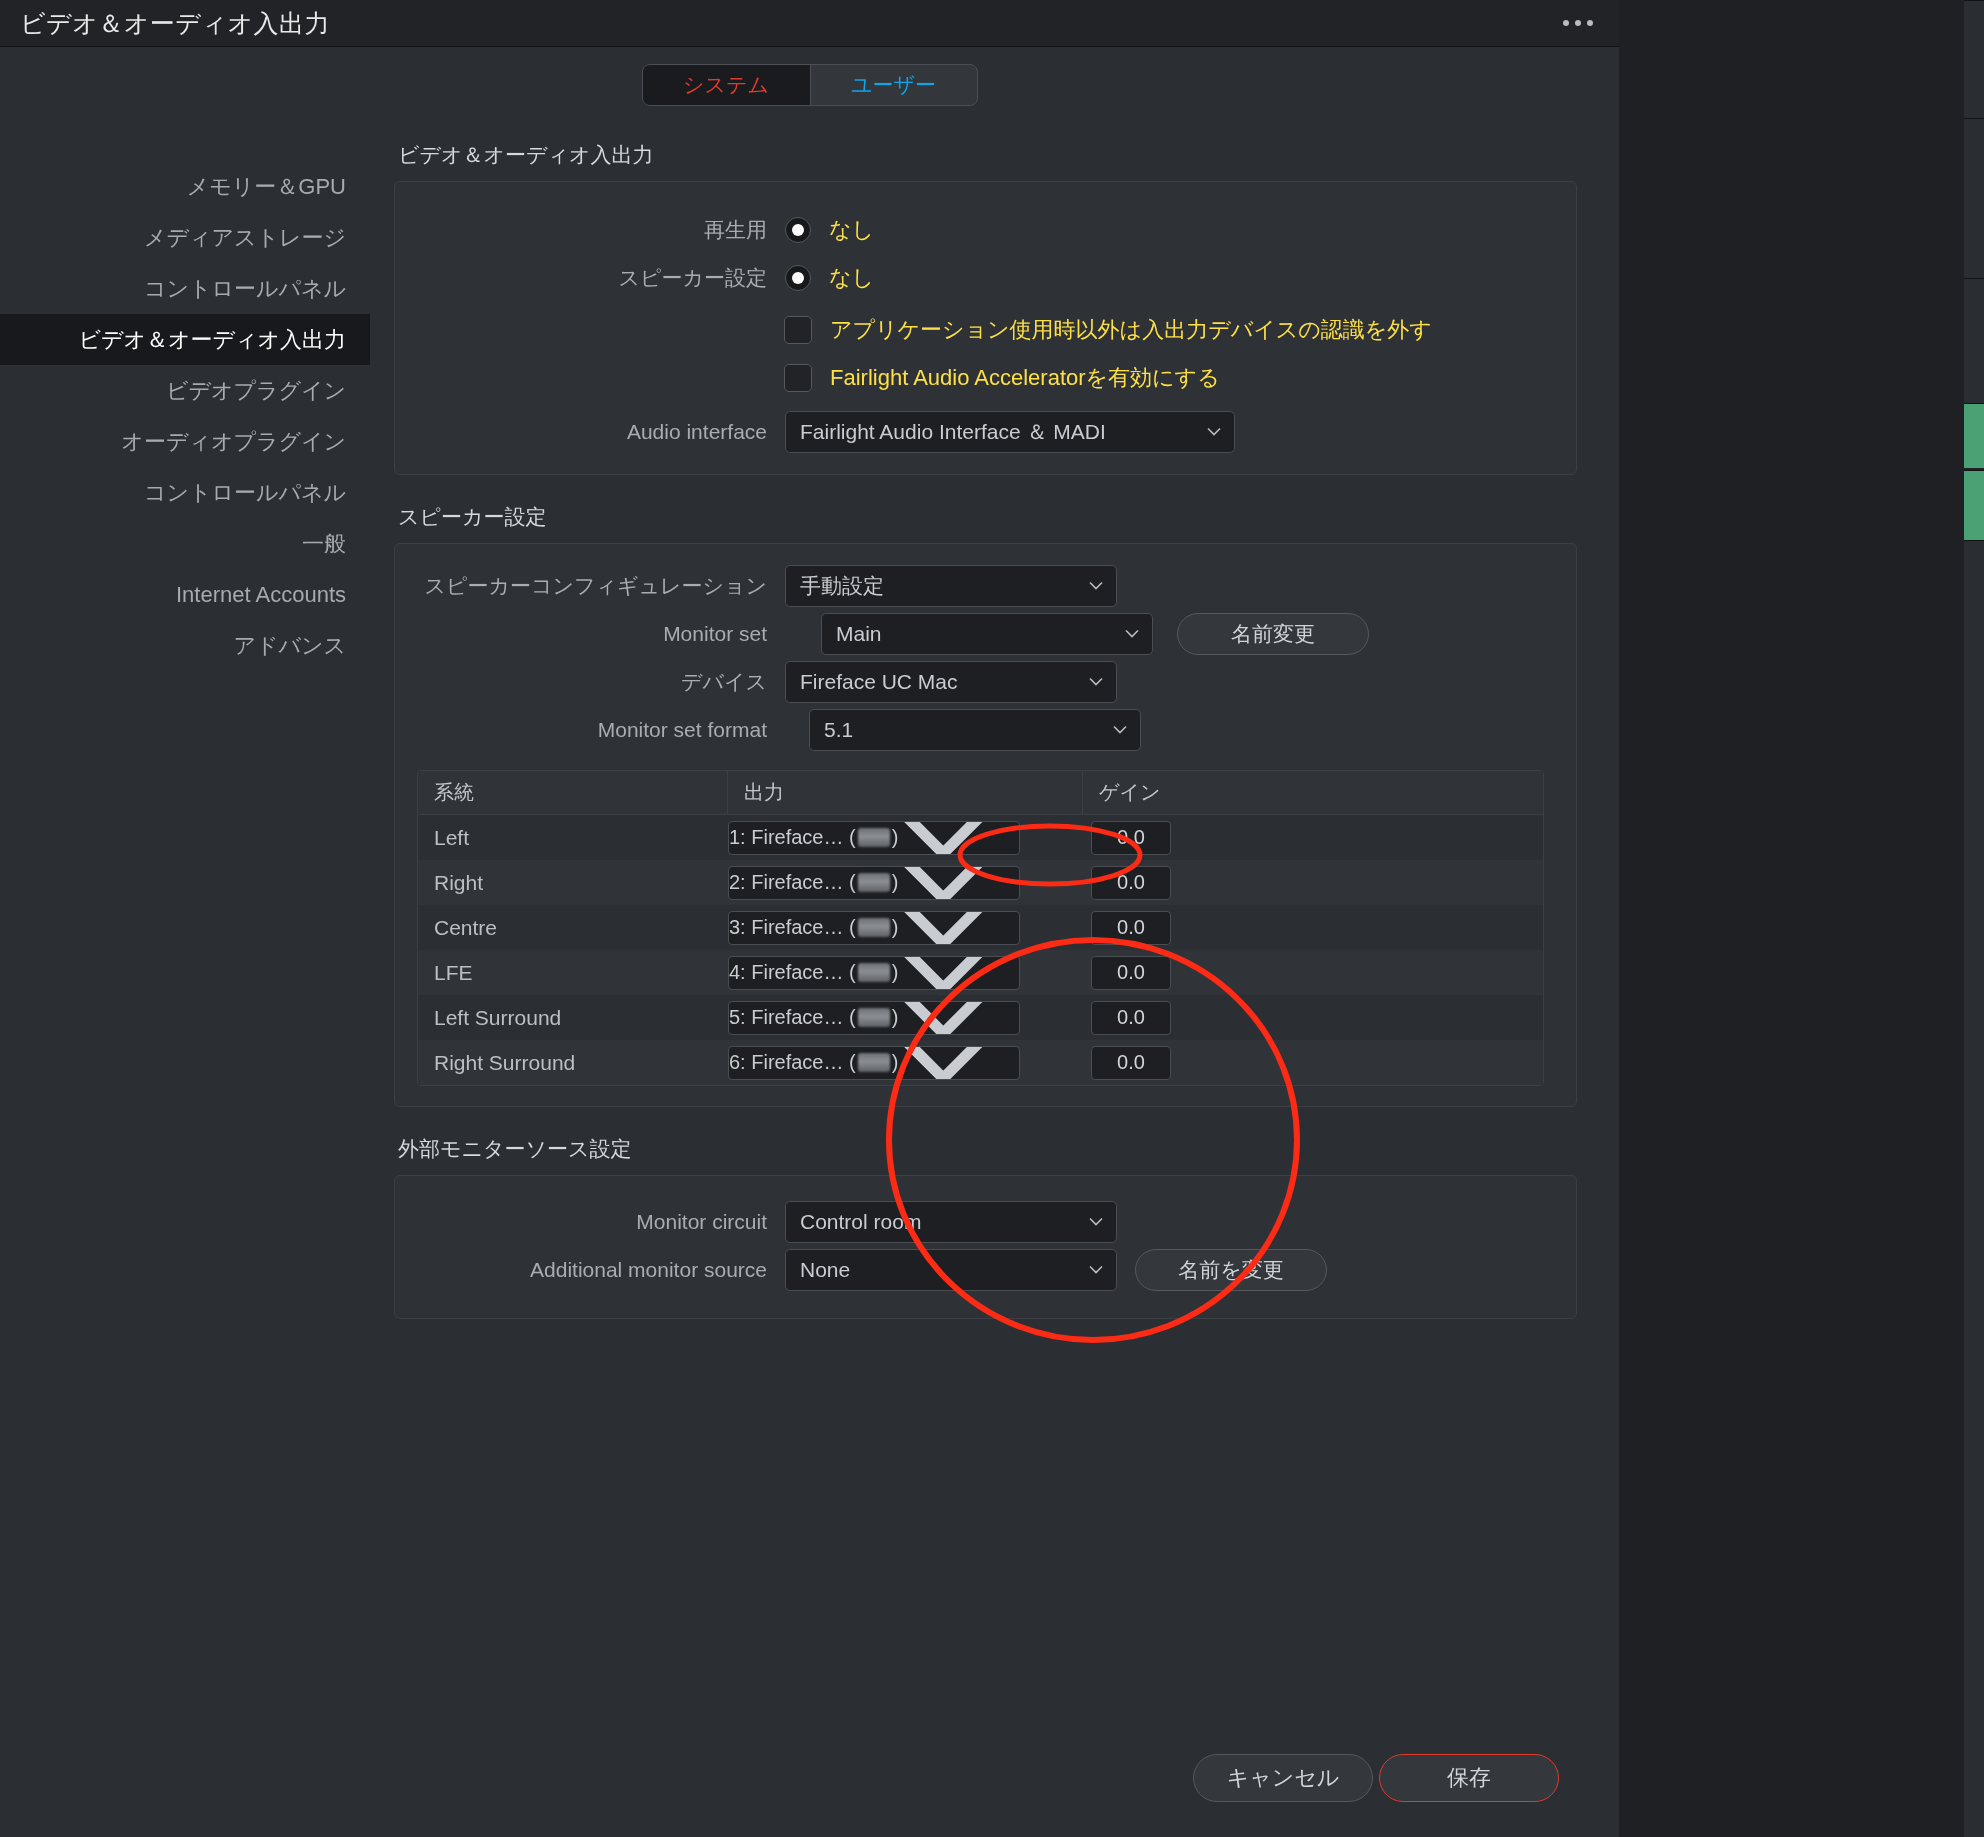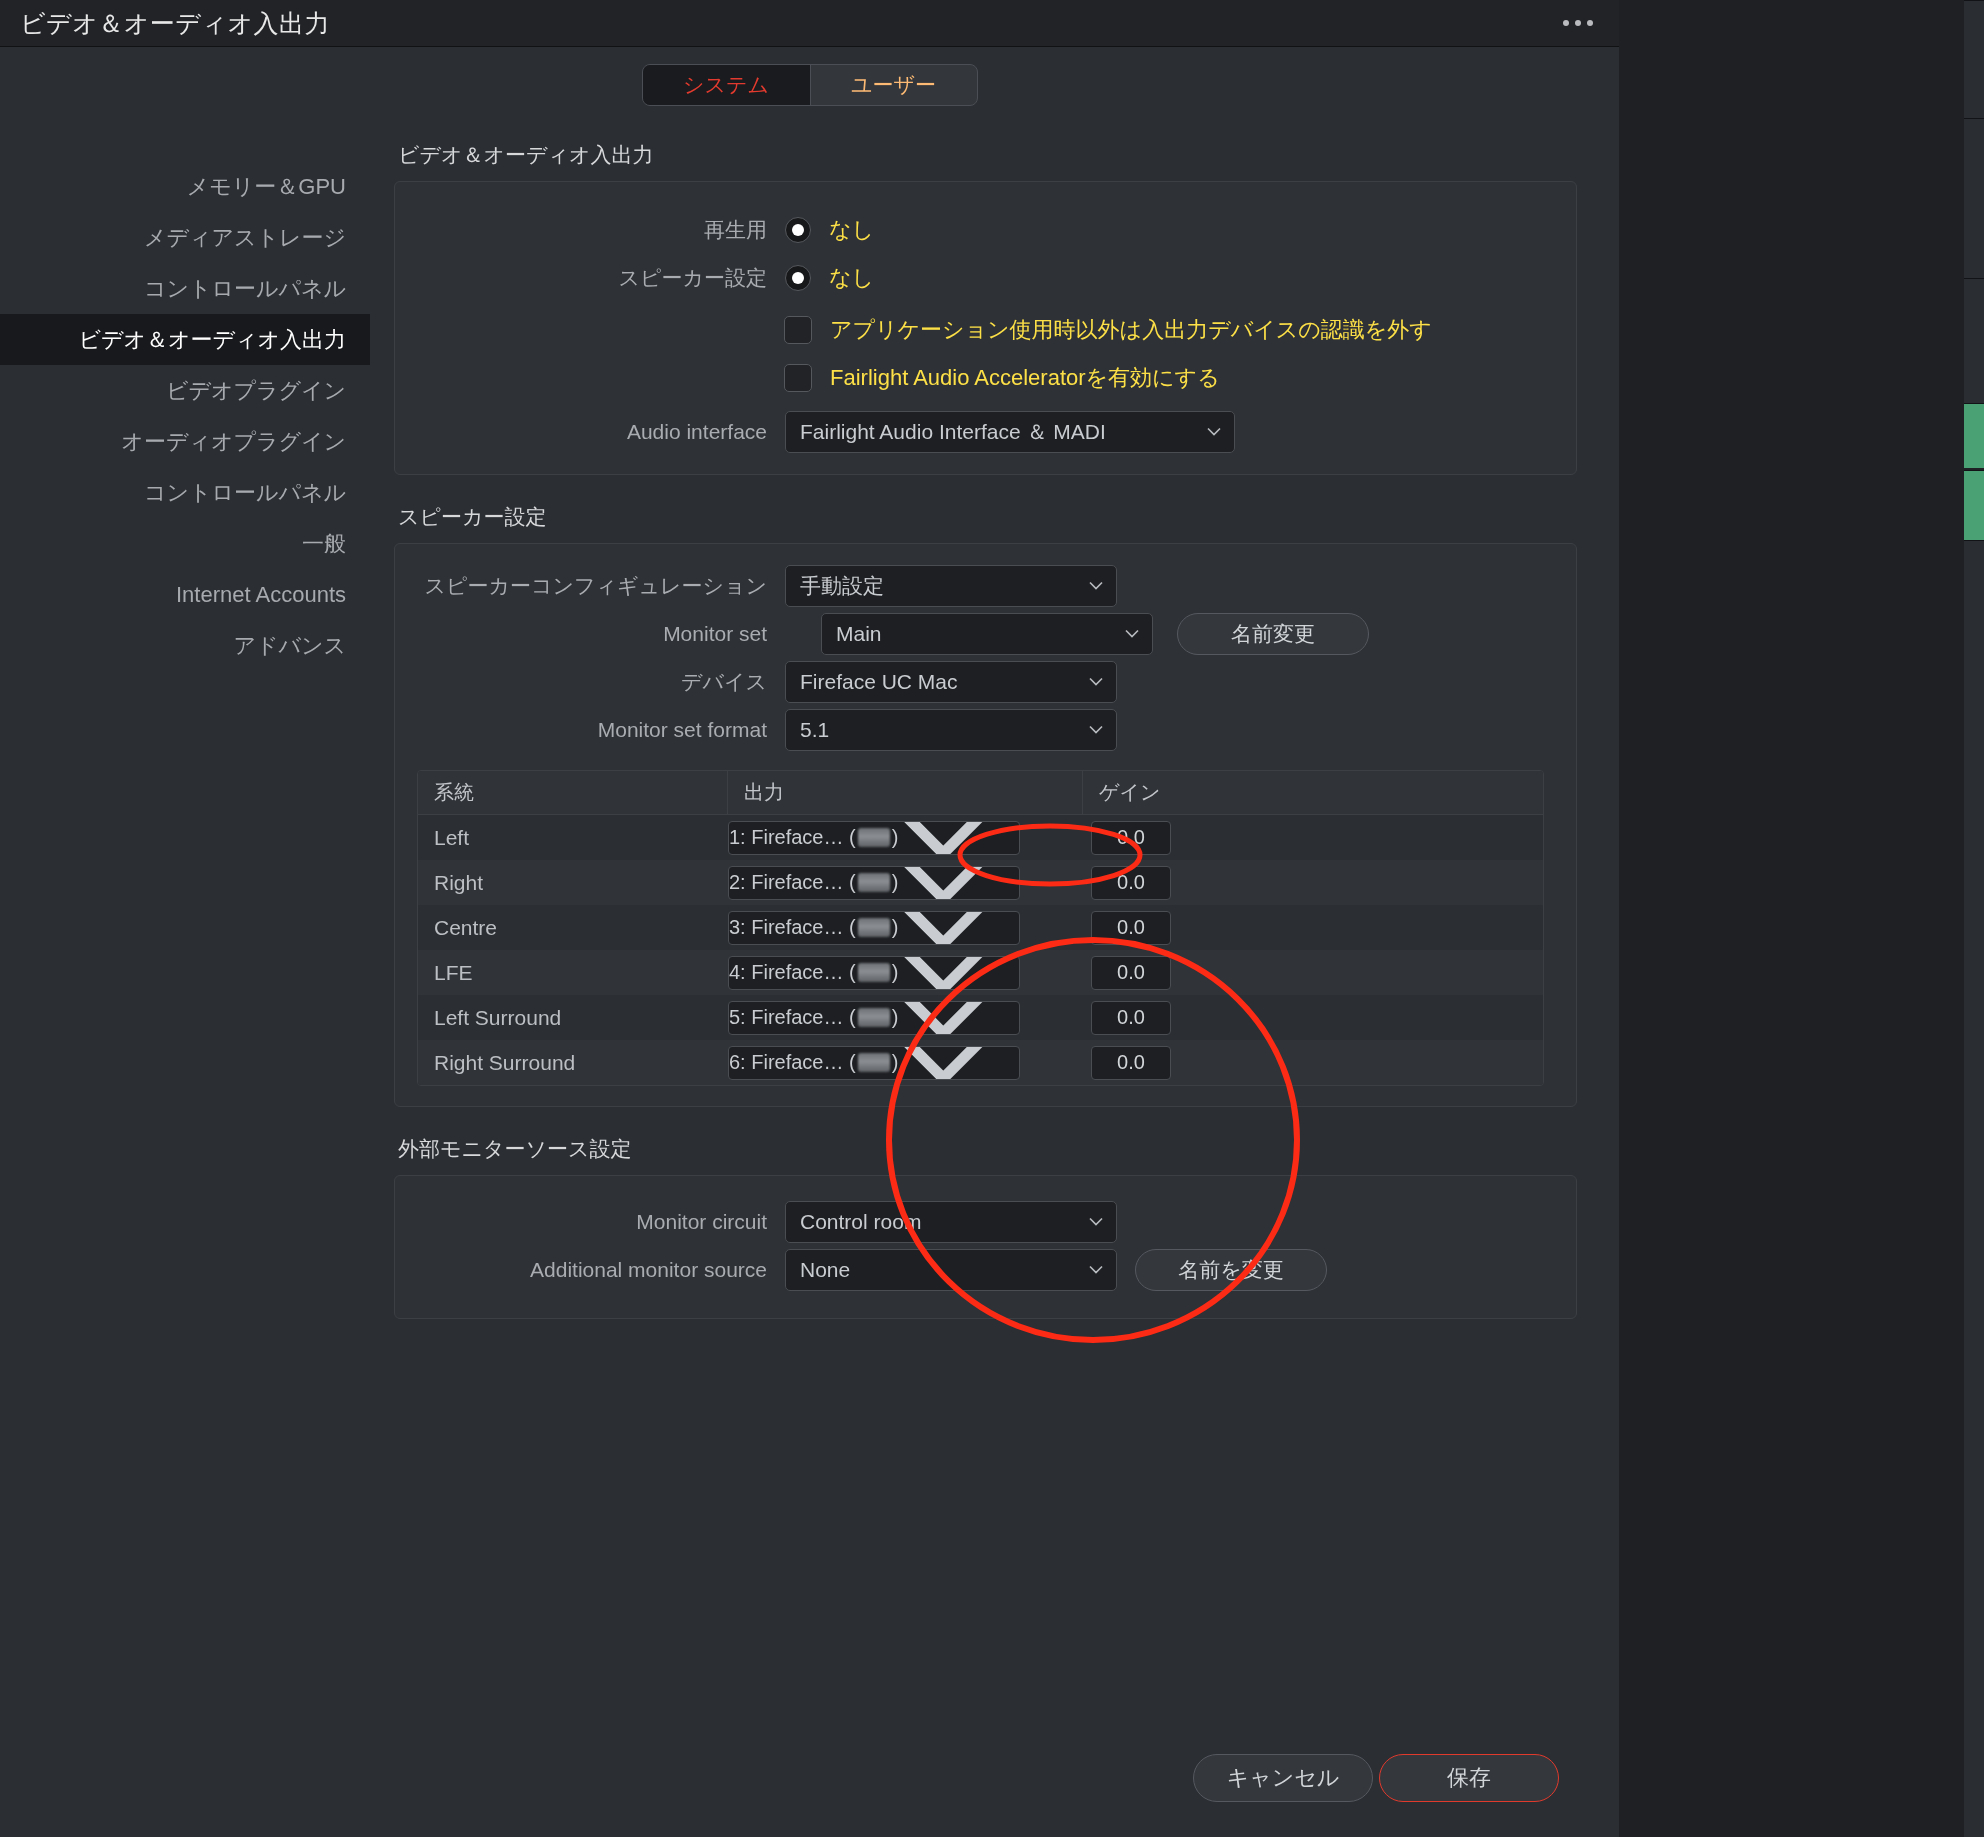--- a/index.html
+++ b/index.html
@@ -45,21 +45,21 @@
   #dots i { width: 6px; height: 6px; border-radius: 50%; background: #b9bbbe; display: block; }
 
   
   #tabrow { height: 76px; flex: none; display: flex; align-items: center; justify-content: center; }
   .segmented {
     display: flex; border: 1px solid #4b4f55; border-radius: 8px; overflow: hidden;
     background: #33363b;
   }
   .segmented .seg {
     width: 167px; height: 40px; line-height: 40px; text-align: center;
-    font-size: 21px; color: #fdba74; cursor: default; user-select: none;
+    font-size: 21px; color: #0ea5e9; cursor: default; user-select: none;
   }
   .segmented .seg.active { background: #191b1e; color: #e23a2e; }
   .segmented .seg + .seg { border-left: 1px solid #4b4f55; }
 
   
   #body { flex: 1; display: flex; min-height: 0; }
 
   
   #sidebar { width: 370px; flex: none; padding-top: 38px; }
   .nav-item {
@@ -293,21 +293,21 @@
           <div class="select" style="width:332px;">
             <span>Fireface UC Mac</span>
             <svg class="chev" viewBox="0 0 14 9">
                 <path d="M1 1l6 6 6-6" stroke="currentColor" stroke-width="1.7" fill="none"></path>
               </svg>
           </div>
         </div>
 
         <div class="row">
           <div class="lbl" style="width:390px;">Monitor set format</div>
-          <div class="select" style="width:332px;">
+          <div class="select" style="width:332px;margin-left:24px;">
             <span>5.1</span>
             <svg class="chev" viewBox="0 0 14 9">
                 <path d="M1 1l6 6 6-6" stroke="currentColor" stroke-width="1.7" fill="none"></path>
               </svg>
           </div>
         </div>
 
         <div class="table" style="margin:16px 32px 0 22px;">
           <div class="thead">
             <div class="col-a">系統</div>

